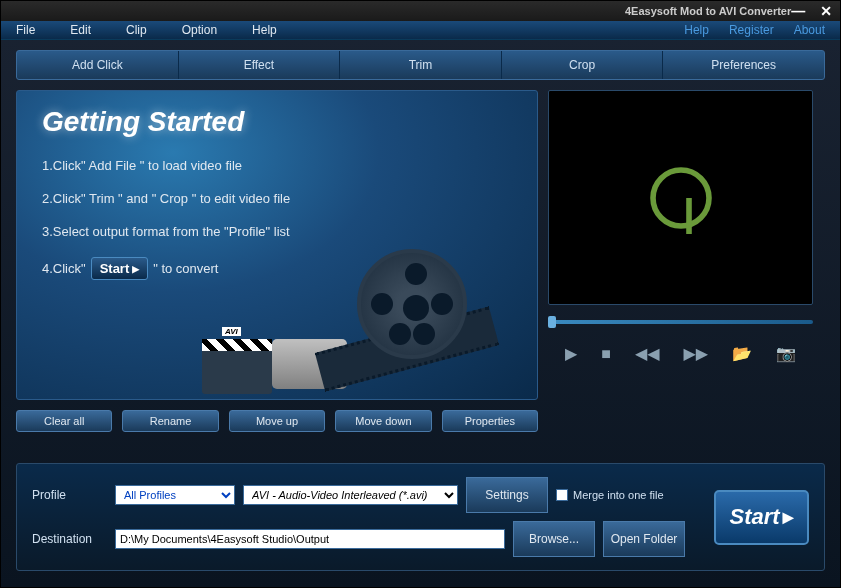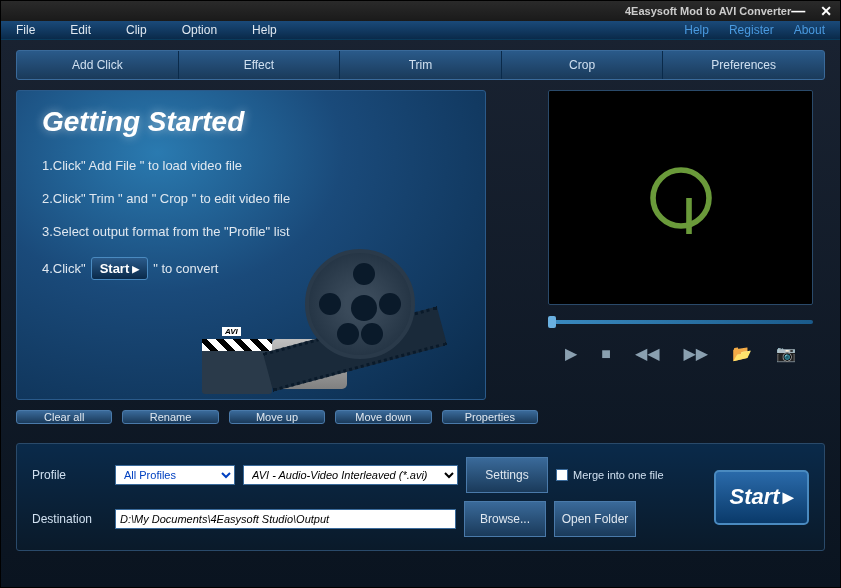--- a/index.html
+++ b/index.html
@@ -13,54 +13,54 @@
 .menu-left { display: flex; gap: 35px; }
 .menu-left span { color: #e0e8f0; font-size: 12px; cursor: pointer; }
 .menu-right { display: flex; gap: 20px; }
 .menu-right span { color: #4a9ae0; font-size: 12px; cursor: pointer; }
 .toolbar { height: 30px; background: linear-gradient(to bottom, #2a5a8a, #1a3a5a); display: flex; align-items: center; border: 1px solid #3a6a9a; margin: 10px 15px 0; border-radius: 3px; }
 .tool-item { flex: 1; text-align: center; color: #d0e0f0; font-size: 12px; cursor: pointer; border-right: 1px solid #0a2a4a; height: 100%; display: flex; align-items: center; justify-content: center; }
 .tool-item:last-child { border-right: none; }
 .main-area { display: flex; padding: 10px 15px; gap: 10px; }
 .content-left { width: 522px; }
 .content-right { width: 265px; }
-.getting-started { width: 470px; height: 310px; background: radial-gradient(ellipse at 30% 20%, #2a7ab0 0%, #1a4a7a 40%, #0a2a4a 100%); border: 1px solid #2a5a8a; border-radius: 3px; position: relative; overflow: hidden; padding: 15px 25px; }
+.getting-started { width: 522px; height: 310px; background: radial-gradient(ellipse at 30% 20%, #2a7ab0 0%, #1a4a7a 40%, #0a2a4a 100%); border: 1px solid #2a5a8a; border-radius: 3px; position: relative; overflow: hidden; padding: 15px 25px; }
 .gs-title { color: #fff; font-size: 28px; font-weight: bold; font-style: italic; text-shadow: 0 0 10px rgba(255,255,255,0.5); margin-bottom: 20px; }
 .gs-steps { display: flex; flex-direction: column; gap: 18px; }
 .gs-step { color: #e0e8f0; font-size: 13px; display: flex; align-items: center; }
 .start-inline { display: inline-flex; align-items: center; background: linear-gradient(to bottom, #2a5a8a, #0a2a4a); border: 1px solid #4a8ac0; border-radius: 3px; padding: 3px 8px; margin: 0 5px; color: #fff; font-weight: bold; font-size: 13px; }
 .start-inline::after { content: "▶"; font-size: 9px; margin-left: 3px; }
 .film-reel { position: absolute; right: 60px; bottom: 30px; width: 120px; height: 120px; }
 .reel-circle { width: 110px; height: 110px; border-radius: 50%; background: radial-gradient(circle, #3a4a5a 20%, #1a2a3a 100%); border: 4px solid #2a3a4a; position: relative; }
 .reel-hole { position: absolute; width: 22px; height: 22px; border-radius: 50%; background: #0a1a2a; }
 .h1 { top: 10px; left: 44px; } .h2 { top: 40px; left: 10px; } .h3 { top: 40px; right: 10px; }
 .h4 { bottom: 10px; left: 28px; } .h5 { bottom: 10px; right: 28px; }
 .hc { top: 42px; left: 42px; width: 26px; height: 26px; }
 .film-strip { position: absolute; right: -20px; bottom: 0; width: 180px; height: 40px; background: #1a2a3a; transform: rotate(-15deg); border-top: 3px dotted #0a1a2a; border-bottom: 3px dotted #0a1a2a; }
 .camcorder { position: absolute; left: 255px; bottom: 10px; width: 75px; height: 50px; background: linear-gradient(to bottom, #c0c0c0, #808080); border-radius: 5px; }
 .clapboard { position: absolute; left: 185px; bottom: 5px; width: 70px; height: 55px; background: #2a3a4a; border-radius: 3px; }
 .clap-top { height: 12px; background: repeating-linear-gradient(45deg, #fff 0 6px, #000 6px 12px); }
 .clap-label { position: absolute; top: -12px; left: 20px; background: #fff; color: #000; font-size: 8px; font-weight: bold; padding: 0 3px; font-style: italic; }
 .btn-row { display: flex; gap: 10px; margin-top: 10px; }
-.btn { flex: 1; height: 14px; background: linear-gradient(to bottom, #3a6a9a, #1a3a5a); border: 1px solid #4a7aaa; border-radius: 3px; color: #e0e8f0; font-size: 11px; display: flex; align-items: center; justify-content: center; cursor: pointer; }
+.btn { flex: 1; height: 22px; background: linear-gradient(to bottom, #3a6a9a, #1a3a5a); border: 1px solid #4a7aaa; border-radius: 3px; color: #e0e8f0; font-size: 11px; display: flex; align-items: center; justify-content: center; cursor: pointer; }
 .preview { width: 265px; height: 215px; background: #000; border: 1px solid #2a4a6a; display: flex; align-items: center; justify-content: center; border-radius: 2px; }
 .logo { width: 80px; height: 80px; }
 .seek-area { margin-top: 15px; }
 .seek-bar { width: 100%; height: 4px; background: linear-gradient(to right, #3a8ac0, #1a5a8a); border-radius: 2px; position: relative; }
 .seek-thumb { position: absolute; left: 0; top: -4px; width: 8px; height: 12px; background: #6ab0e0; border-radius: 2px; }
 .player-controls { display: flex; justify-content: space-around; align-items: center; margin-top: 20px; padding: 0 5px; }
 .pc-btn { color: #8aa0b0; font-size: 16px; cursor: pointer; }
-.bottom-panel { padding: 5px 15px; background: linear-gradient(to bottom, #0a2a4a, #0a1a2a); border: 1px solid #2a4a6a; margin: 9px 15px 0; border-radius: 3px; display: flex; }
+.bottom-panel { padding: 5px 15px; background: linear-gradient(to bottom, #0a2a4a, #0a1a2a); border: 1px solid #2a4a6a; margin: 21px 15px 0; border-radius: 3px; display: flex; }
 .bottom-left { flex: 1; }
 .form-row { display: flex; align-items: center; margin: 8px 0; gap: 8px; }
 .form-label { width: 75px; color: #d0e0f0; font-size: 12px; }
 .select { height: 20px; background: #fff; border: 1px solid #3a6a9a; font-size: 11px; padding: 0 4px; }
 .sel-profile { width: 120px; color: #0040c0; }
 .sel-format { width: 215px; font-style: italic; }
-.input { height: 20px; background: #fff; border: 1px solid #3a6a9a; font-size: 11px; padding: 0 4px; width: 341px; font-style: italic; }
+.input { height: 20px; background: #fff; border: 1px solid #3a6a9a; font-size: 11px; padding: 0 4px; width: 390px; }
 .small-btn { height: 36px; width: 82px; background: linear-gradient(to bottom, #3a6a9a, #1a3a5a); border: 1px solid #4a7aaa; border-radius: 0; color: #e0e8f0; font-size: 12px; display: flex; align-items: center; justify-content: center; cursor: pointer; }
 .checkbox-row { display: flex; align-items: center; gap: 5px; color: #d0e0f0; font-size: 11px; }
 .checkbox { width: 12px; height: 12px; background: #fff; border: 1px solid #3a6a9a; }
 .start-big { width: 95px; height: 55px; background: linear-gradient(to bottom, #2a6aaa, #0a3a6a); border: 2px solid #4a8ac0; border-radius: 5px; color: #fff; font-size: 22px; font-weight: bold; font-style: italic; display: flex; align-items: center; justify-content: center; cursor: pointer; margin-left: 15px; align-self: center; }
 .start-big::after { content: "▶"; font-size: 14px; margin-left: 3px; font-style: normal; }
 </style>
 </head>
 <body>
 
 <div class="window">

